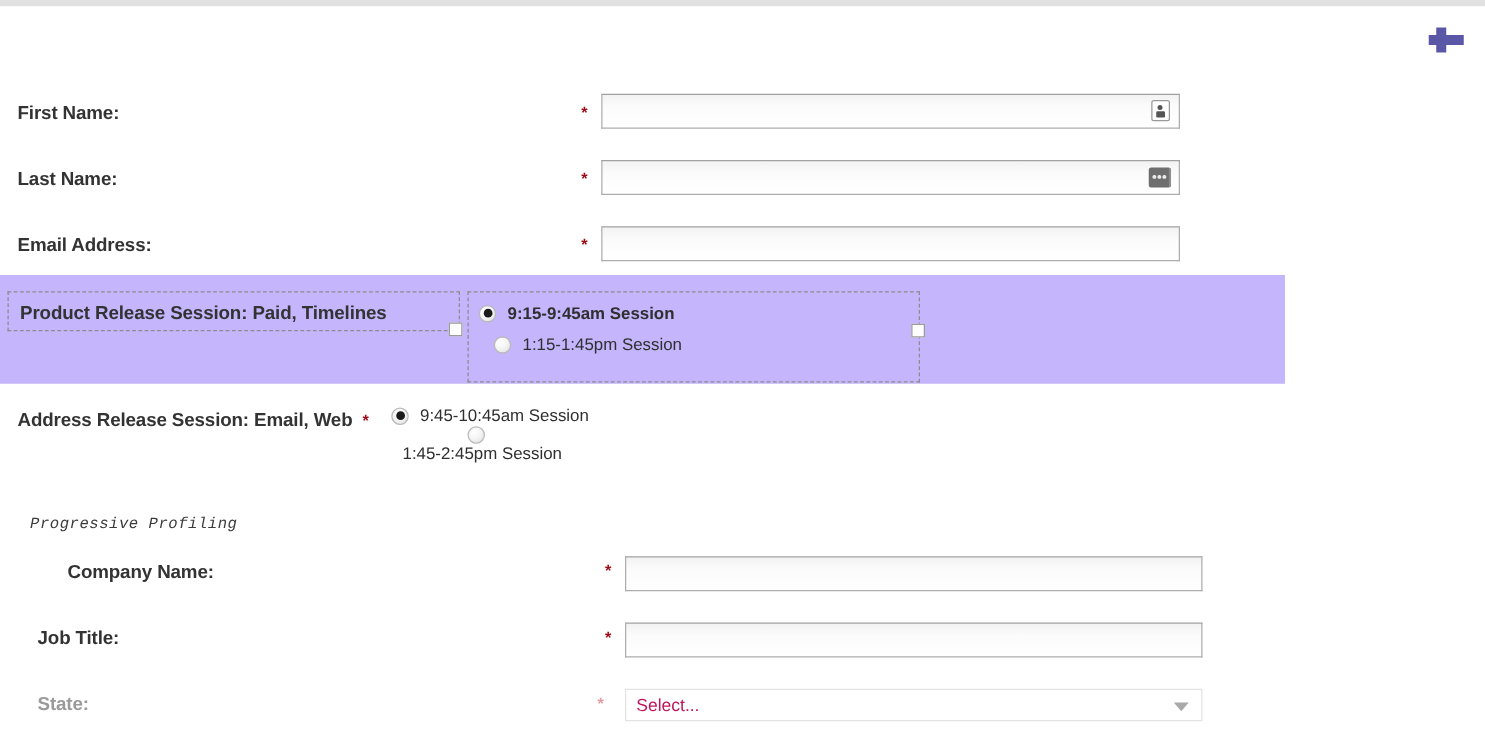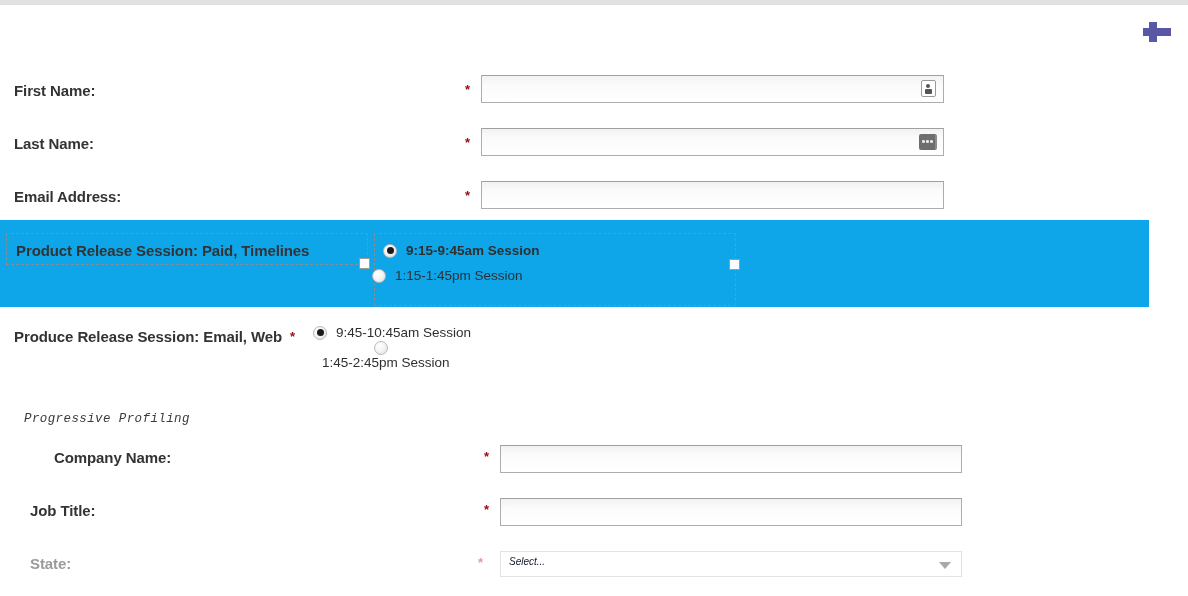--- a/index.html
+++ b/index.html
@@ -124,23 +124,23 @@
   }
   .autofill-key .dot:nth-child(1) { left: 3px; }
   .autofill-key .dot:nth-child(2) { left: 7px; }
   .autofill-key .dot:nth-child(3) { left: 11px; }
 
   
   .highlight-band {
     position: absolute;
     left: 0;
     top: 220px;
-    width: 1149px;
+    width: 1028px;
     height: 87px;
-    background: #0ea5e9;
+    background: #c4b5fd;
   }
   .sel-box {
     position: absolute;
     box-sizing: border-box;
     border: 1px dashed #8c8c8c;
     background: transparent;
   }
   .handle {
     position: absolute;
     width: 11px;
@@ -200,24 +200,23 @@
     position: absolute;
     box-sizing: border-box;
     background: #ffffff;
     border: 1px solid #e3e3e3;
     height: 26px;
   }
   .select-value {
     position: absolute;
     left: 8px;
     top: 4px;
-    font-size: 10px;
-    color: #0f172a;
+    font-size: 14px;
+    color: #be185d;
     white-space: nowrap;
-    font-style: italic;
   }
   .select-arrow {
     position: absolute;
     right: 10px;
     top: 10px;
     width: 0; height: 0;
     border-left: 6px solid transparent;
     border-right: 6px solid transparent;
     border-top: 7px solid #a9a9a9;
   }
@@ -271,30 +270,30 @@
   <div class="field-label" style="left:16px; top:22px;">Product Release Session: Paid, Timelines</div>
   <div class="handle" style="left:359px; top:38px;"></div>
 
   <div class="sel-box" style="left:374px; top:13px; width:362px; height:73px;"></div>
 
   <div class="radio-opt" style="left:383px; top:23px;font-weight:bold;">
     <span class="radio-dot checked"></span>
     <span class="radio-label">9:15-9:45am Session</span>
   </div>
 
-  <div class="radio-opt" style="left:372px; top:48px;">
+  <div class="radio-opt" style="left:395px; top:48px;">
     <span class="radio-dot"></span>
     <span class="radio-label">1:15-1:45pm Session</span>
   </div>
 
   <div class="handle" style="left:729px; top:39px;"></div>
 </div>
 
 <div class="form-row" style="top:327px;">
-  <div class="field-label" style="left:14px; top:1px;">Produce Release Session: Email, Web</div>
+  <div class="field-label" style="left:14px; top:1px;">Address Release Session: Email, Web</div>
   <div class="req-star" style="left:290px; top:3px;">*</div>
 
   <div class="radio-opt" style="left:313px; top:-2px;">
     <span class="radio-dot checked"></span>
     <span class="radio-label">9:45-10:45am Session</span>
   </div>
 
   <div class="radio-opt" style="left:313px; top:14px;flex-direction:column;">
     <span class="radio-dot"></span>
     <span class="radio-label">1:45-2:45pm Session</span>

